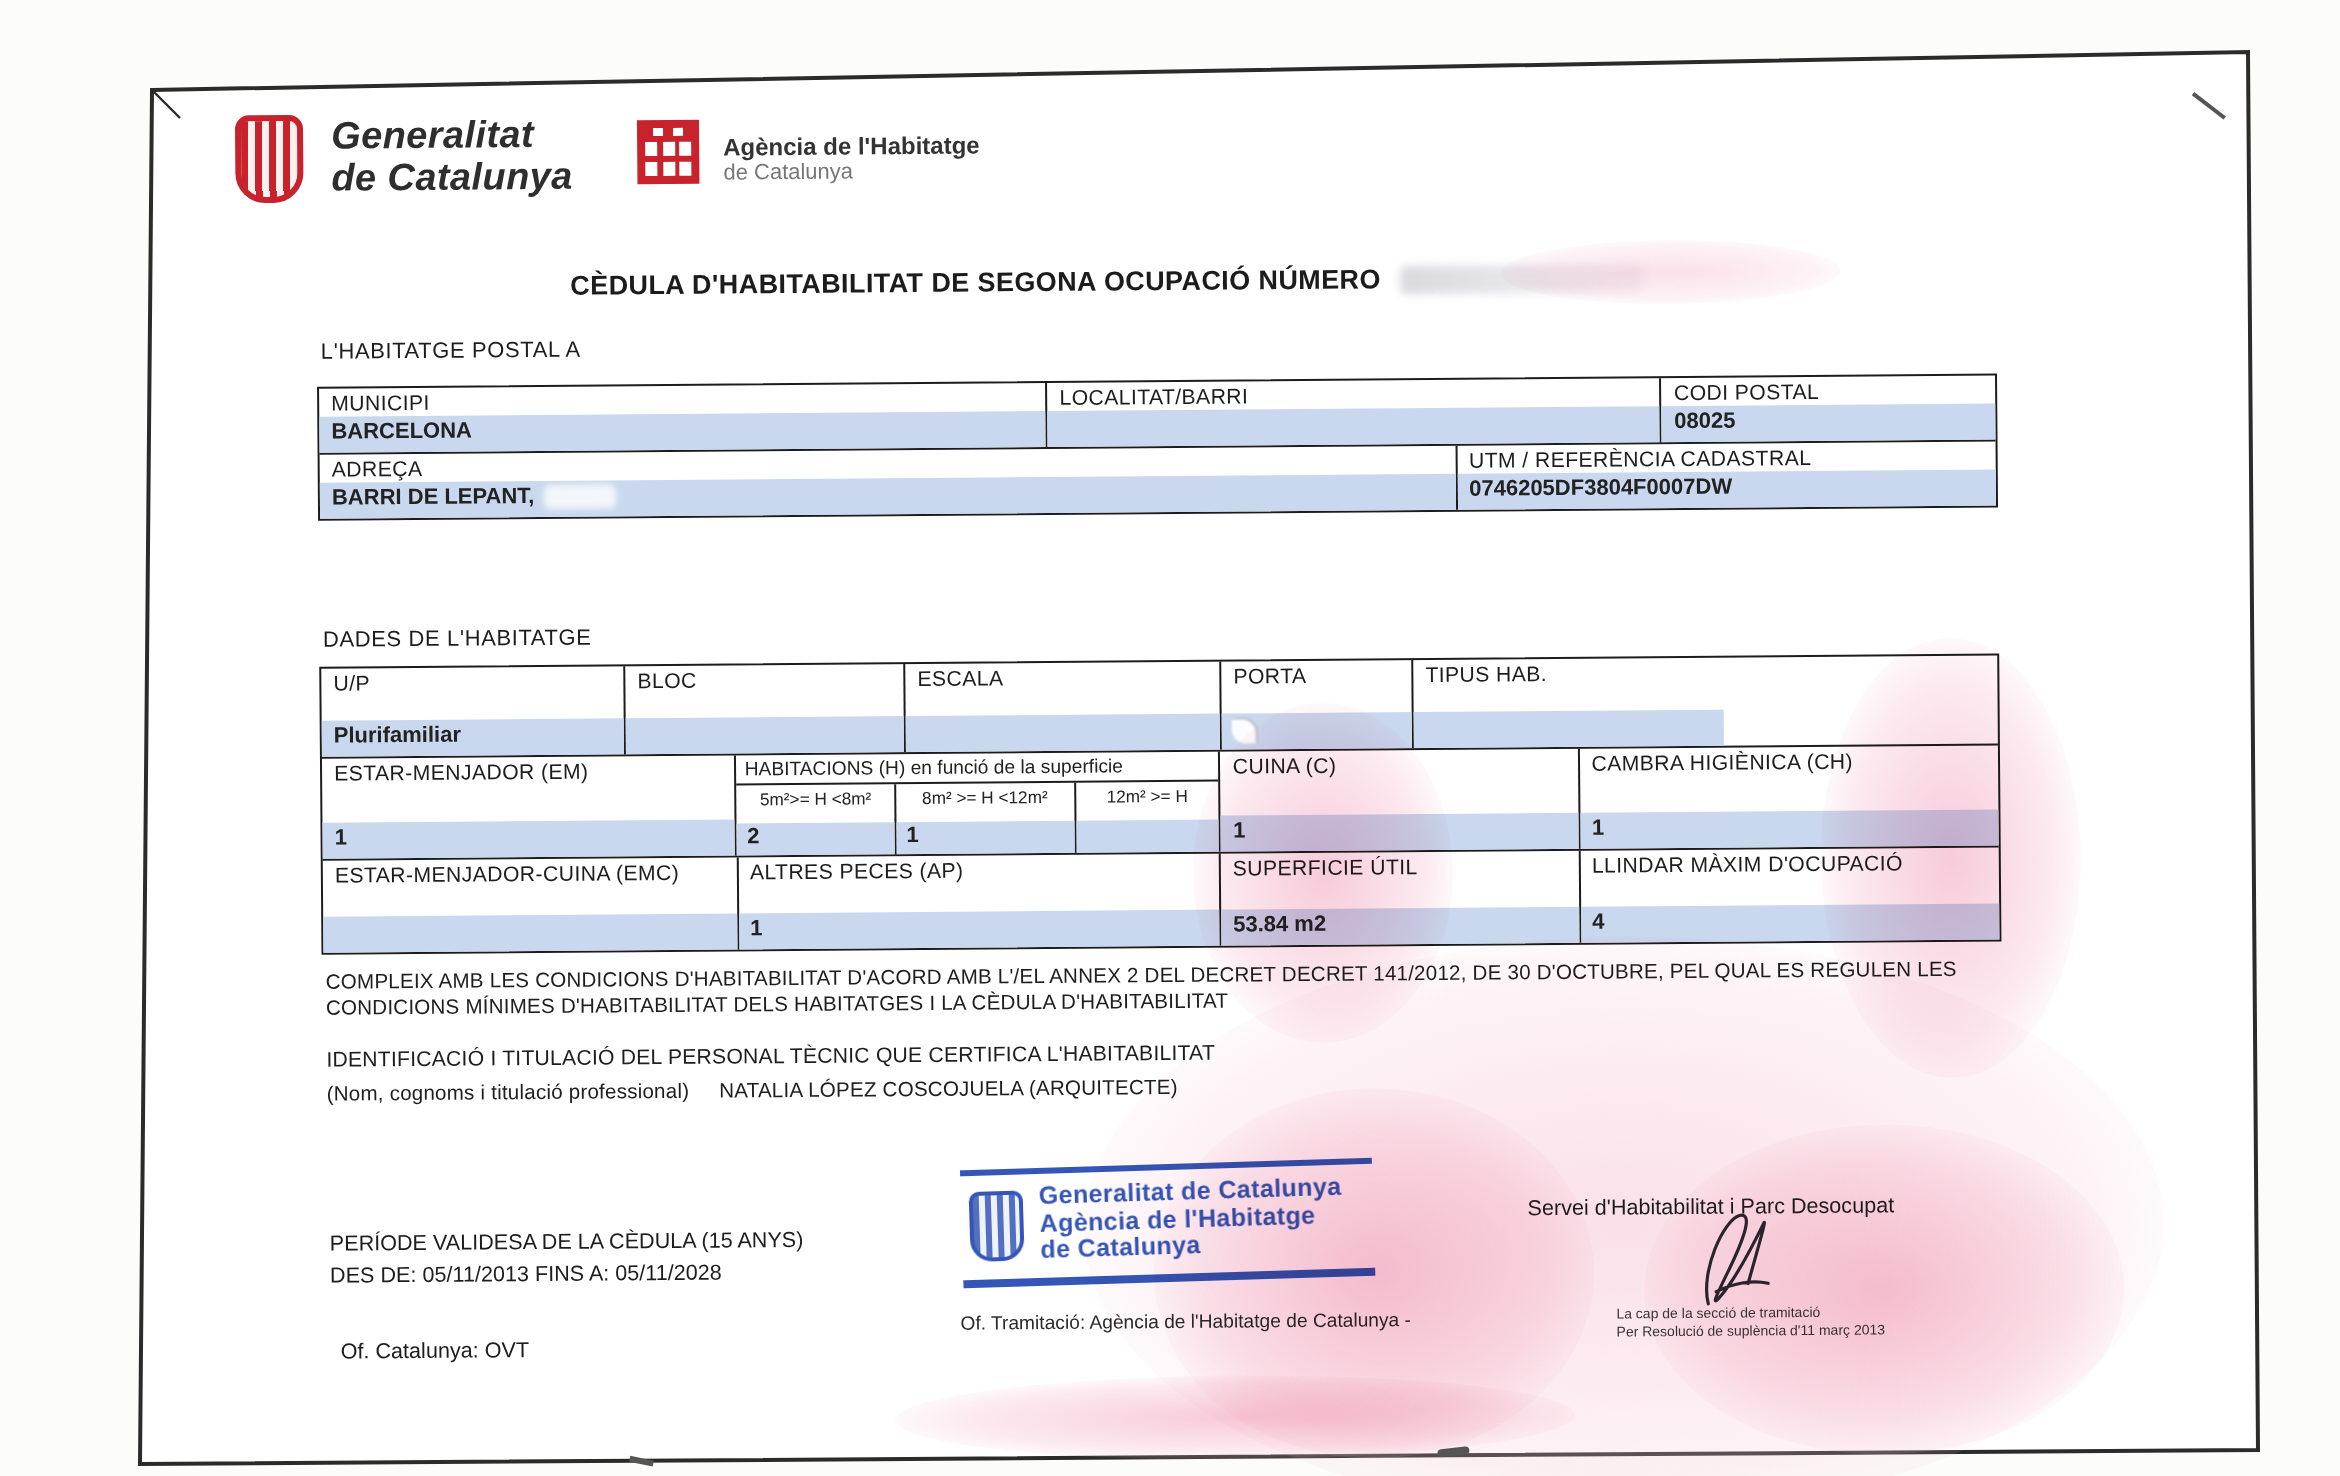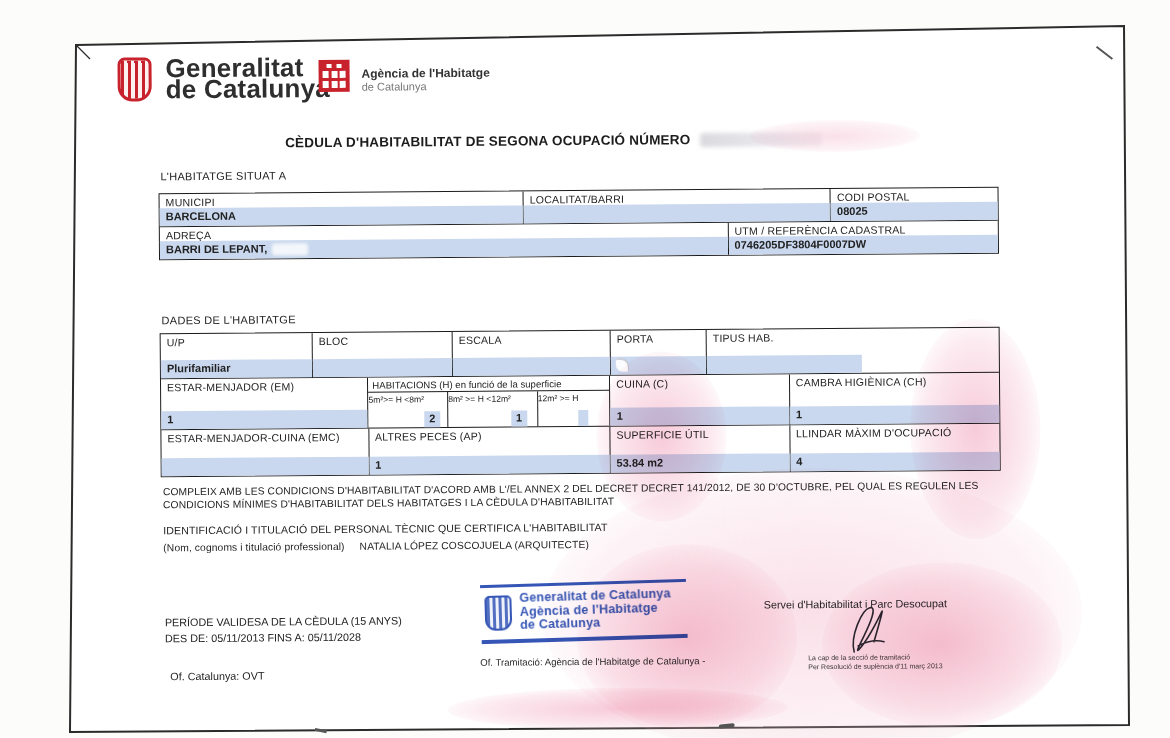--- a/index.html
+++ b/index.html
@@ -12,21 +12,21 @@
   .content { position:absolute; left:0; top:0; width:1170px; height:738px;
              transform:rotate(-0.45deg); transform-origin:585px 380px; }
 
   
   .brand-gencat { position:absolute; left:120px; top:54px; display:flex; gap:14px; align-items:center; }
   .shield {
     width:34px; height:44px; box-sizing:border-box;
     border:3px solid #c8232c; border-radius:7px 7px 15px 15px;
     background:repeating-linear-gradient(90deg,#c8232c 0 3.5px,#fdf1ef 3.5px 7px);
   }
-  .gencat-text { font-weight:bold; font-size:26px; line-height:21px; color:#2e2e2e; letter-spacing:0.2px; }
+  .gencat-text { font-weight:bold; font-size:19px; line-height:21px; color:#2e2e2e; letter-spacing:0.2px;font-style:italic; }
   .brand-agencia { position:absolute; left:321px; top:58px; display:flex; gap:12px; align-items:flex-start; }
   .bldg { width:31px; height:32px; background:#c8232c; position:relative; flex:0 0 auto; }
   .bldg-top { position:absolute; top:4px; left:8px; width:5px; height:4px; background:#fff; box-shadow:10px 0 0 #fff; }
   .bldg-grid { position:absolute; left:4px; right:4px; top:11px; bottom:4px;
     display:grid; grid-template-columns:repeat(3,1fr); grid-template-rows:repeat(2,1fr); gap:2.5px; }
   .bldg-grid div { background:#fff; }
   .agencia-text { padding-top:7px; }
   .agencia-l1 { font-weight:bold; font-size:12px; color:#333; }
   .agencia-l2 { font-size:11px; color:#777; }
 
@@ -47,21 +47,21 @@
   .cell { box-sizing:border-box; border-right:1.5px solid #1c1c1c; display:flex; flex-direction:column; }
   .cell:last-child { border-right:none; }
   .clabel { padding:2px 6px 0; font-size:10.6px; letter-spacing:0.2px; color:#1d1d1d; white-space:nowrap; overflow:hidden; }
   .cvalue { margin-top:auto; background:#c9d8ee; font-weight:bold; font-size:11px;
             padding:2px 6px 3px; min-height:13px; white-space:nowrap; position:relative; }
 
   
   .hab-cell { padding:0; }
   .hab-main { font-size:9.6px; padding:2px 4px 1px; border-bottom:1px solid #1c1c1c; white-space:nowrap; overflow:hidden; }
   .hab-cols { display:flex; flex:1; }
-  .hab-col { box-sizing:border-box; border-right:1px solid #1c1c1c; display:flex; flex-direction:row; }
+  .hab-col { box-sizing:border-box; border-right:1px solid #1c1c1c; display:flex; flex-direction:column; }
   .hab-col:last-child { border-right:none; }
   .hab-col-label { font-size:8.6px; text-align:center; padding-top:2px; white-space:nowrap; overflow:hidden; }
   .hab-col-value { margin-top:auto; background:#c9d8ee; font-weight:bold; font-size:11px; padding:1px 5px 2px; min-height:13px; }
 
   .tick-smudge { position:absolute; left:5px; top:2px; width:13px; height:13px; background:#fbfcfd;
                  border-radius:2px 7px 2px 7px; filter:blur(0.6px);
                  box-shadow:inset -1px 1px 0 rgba(120,120,135,0.45); }
   .smudge-white { display:inline-block; width:36px; height:12px; margin-left:5px; vertical-align:middle;
                   background:#f3f6fa; filter:blur(1.5px); border-radius:3px; }
 
@@ -125,21 +125,21 @@
     <div class="agencia-text">
       <div class="agencia-l1">Agència de l'Habitatge</div>
       <div class="agencia-l2">de Catalunya</div>
     </div>
   </div>
 
   <div class="title-row">
     <span>CÈDULA  D'HABITABILITAT DE SEGONA OCUPACIÓ NÚMERO</span><span class="redact-blob"></span>
   </div>
 
-  <div class="section-label" style="left:162px; top:167px;">L'HABITATGE SITUAT A</div>
+  <div class="section-label" style="left:162px; top:167px;">L'HABITATGE POSTAL A</div>
 
   <div class="table" style="top:190px;">
     <div class="trow">
       <div class="cell" style="width:365px;">
         <div class="clabel">MUNICIPI</div>
         <div class="cvalue">BARCELONA</div>
       </div>
       <div class="cell" style="width:308px;">
         <div class="clabel">LOCALITAT/BARRI</div>
         <div class="cvalue"></div>

